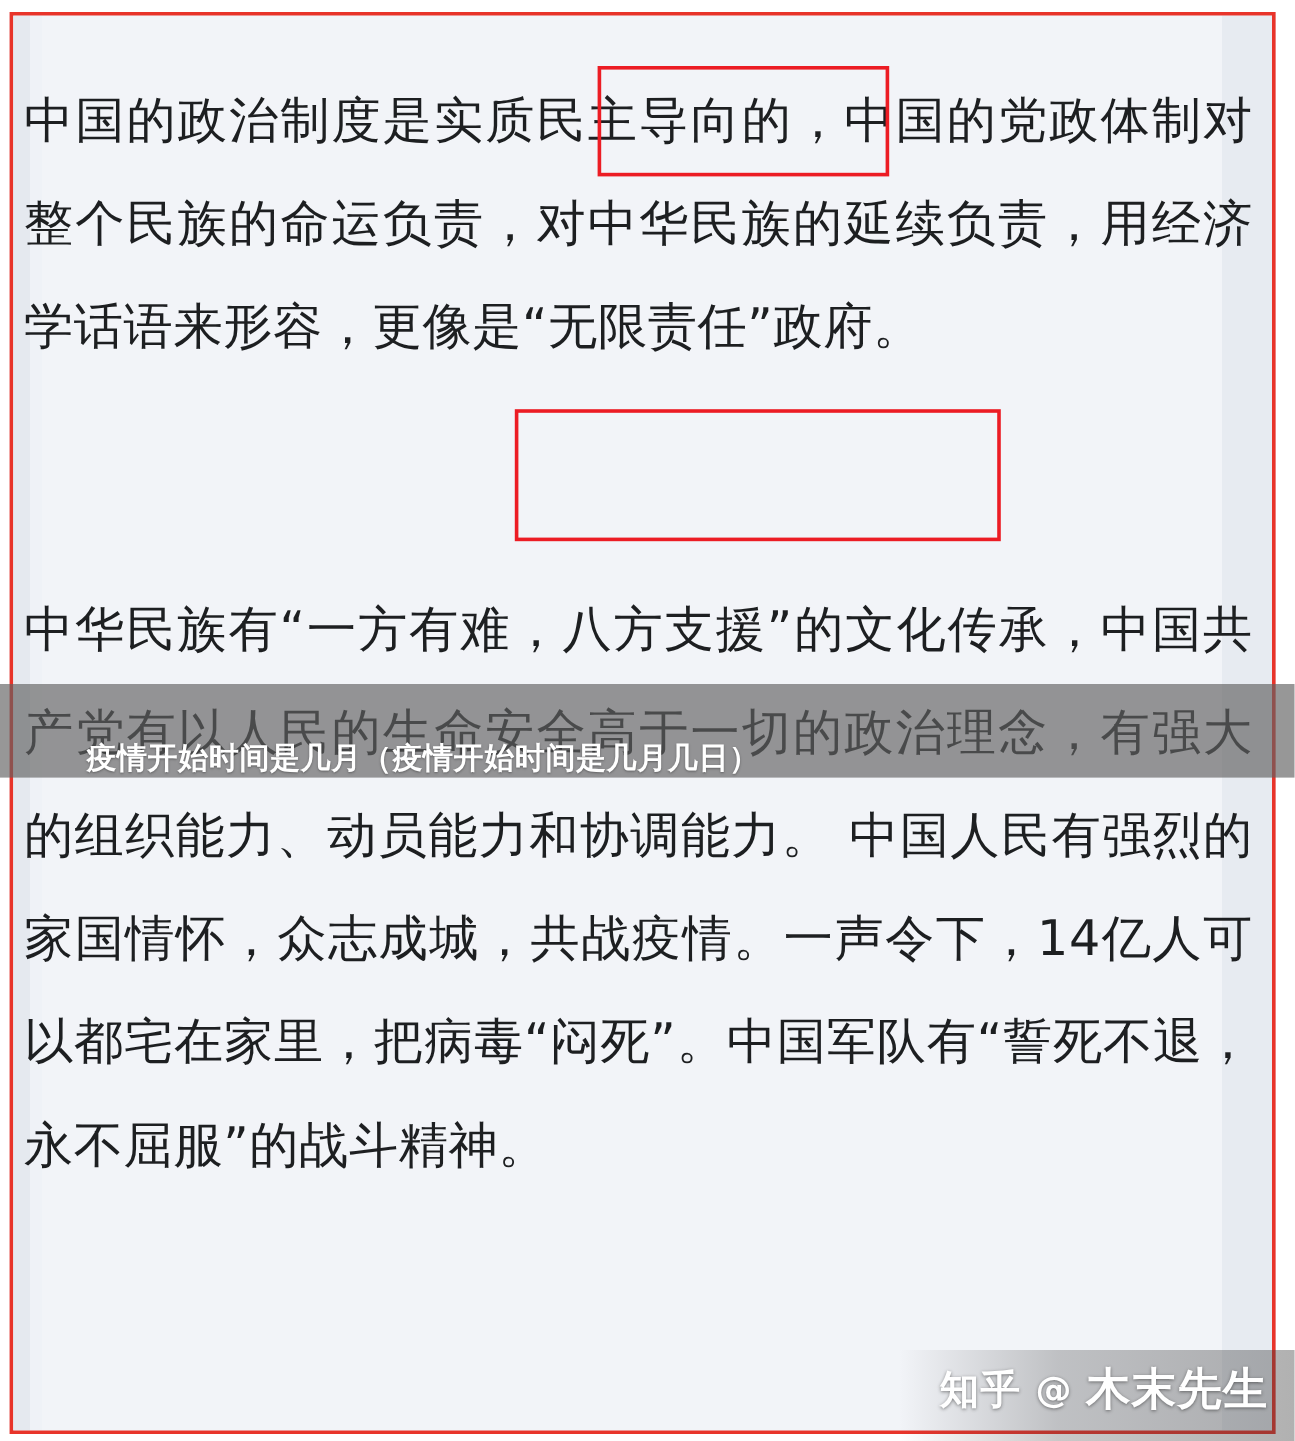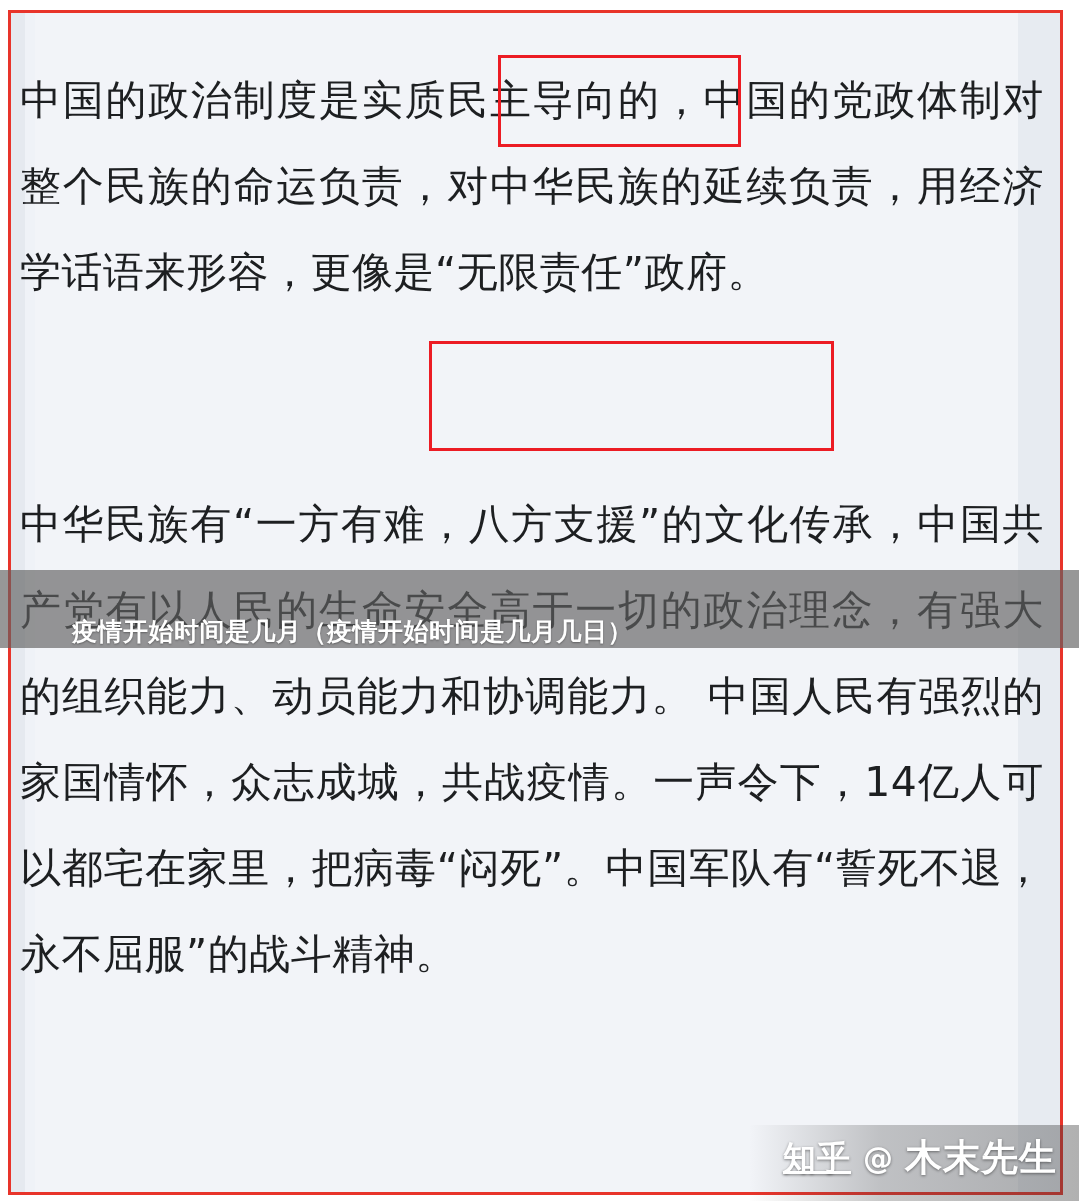--- a/index.html
+++ b/index.html
@@ -109,21 +109,20 @@
     align-items: center;
     gap: 12px;
   }
   #watermark .zhihu-logo {
     color: #ffffff;
     font-family: "DejaVu Sans", "Liberation Sans", sans-serif;
     font-weight: 700;
     font-size: 33px;
     letter-spacing: 1px;
     text-shadow: 0 1px 3px rgba(0,0,0,0.45);
-    text-decoration: underline;
   }
   #watermark .at-symbol {
     color: #ffffff;
     font-family: "DejaVu Sans", "Liberation Sans", sans-serif;
     font-weight: 700;
     font-size: 30px;
     text-shadow: 0 1px 3px rgba(0,0,0,0.45);
   }
   #watermark .author {
     color: #ffffff;

